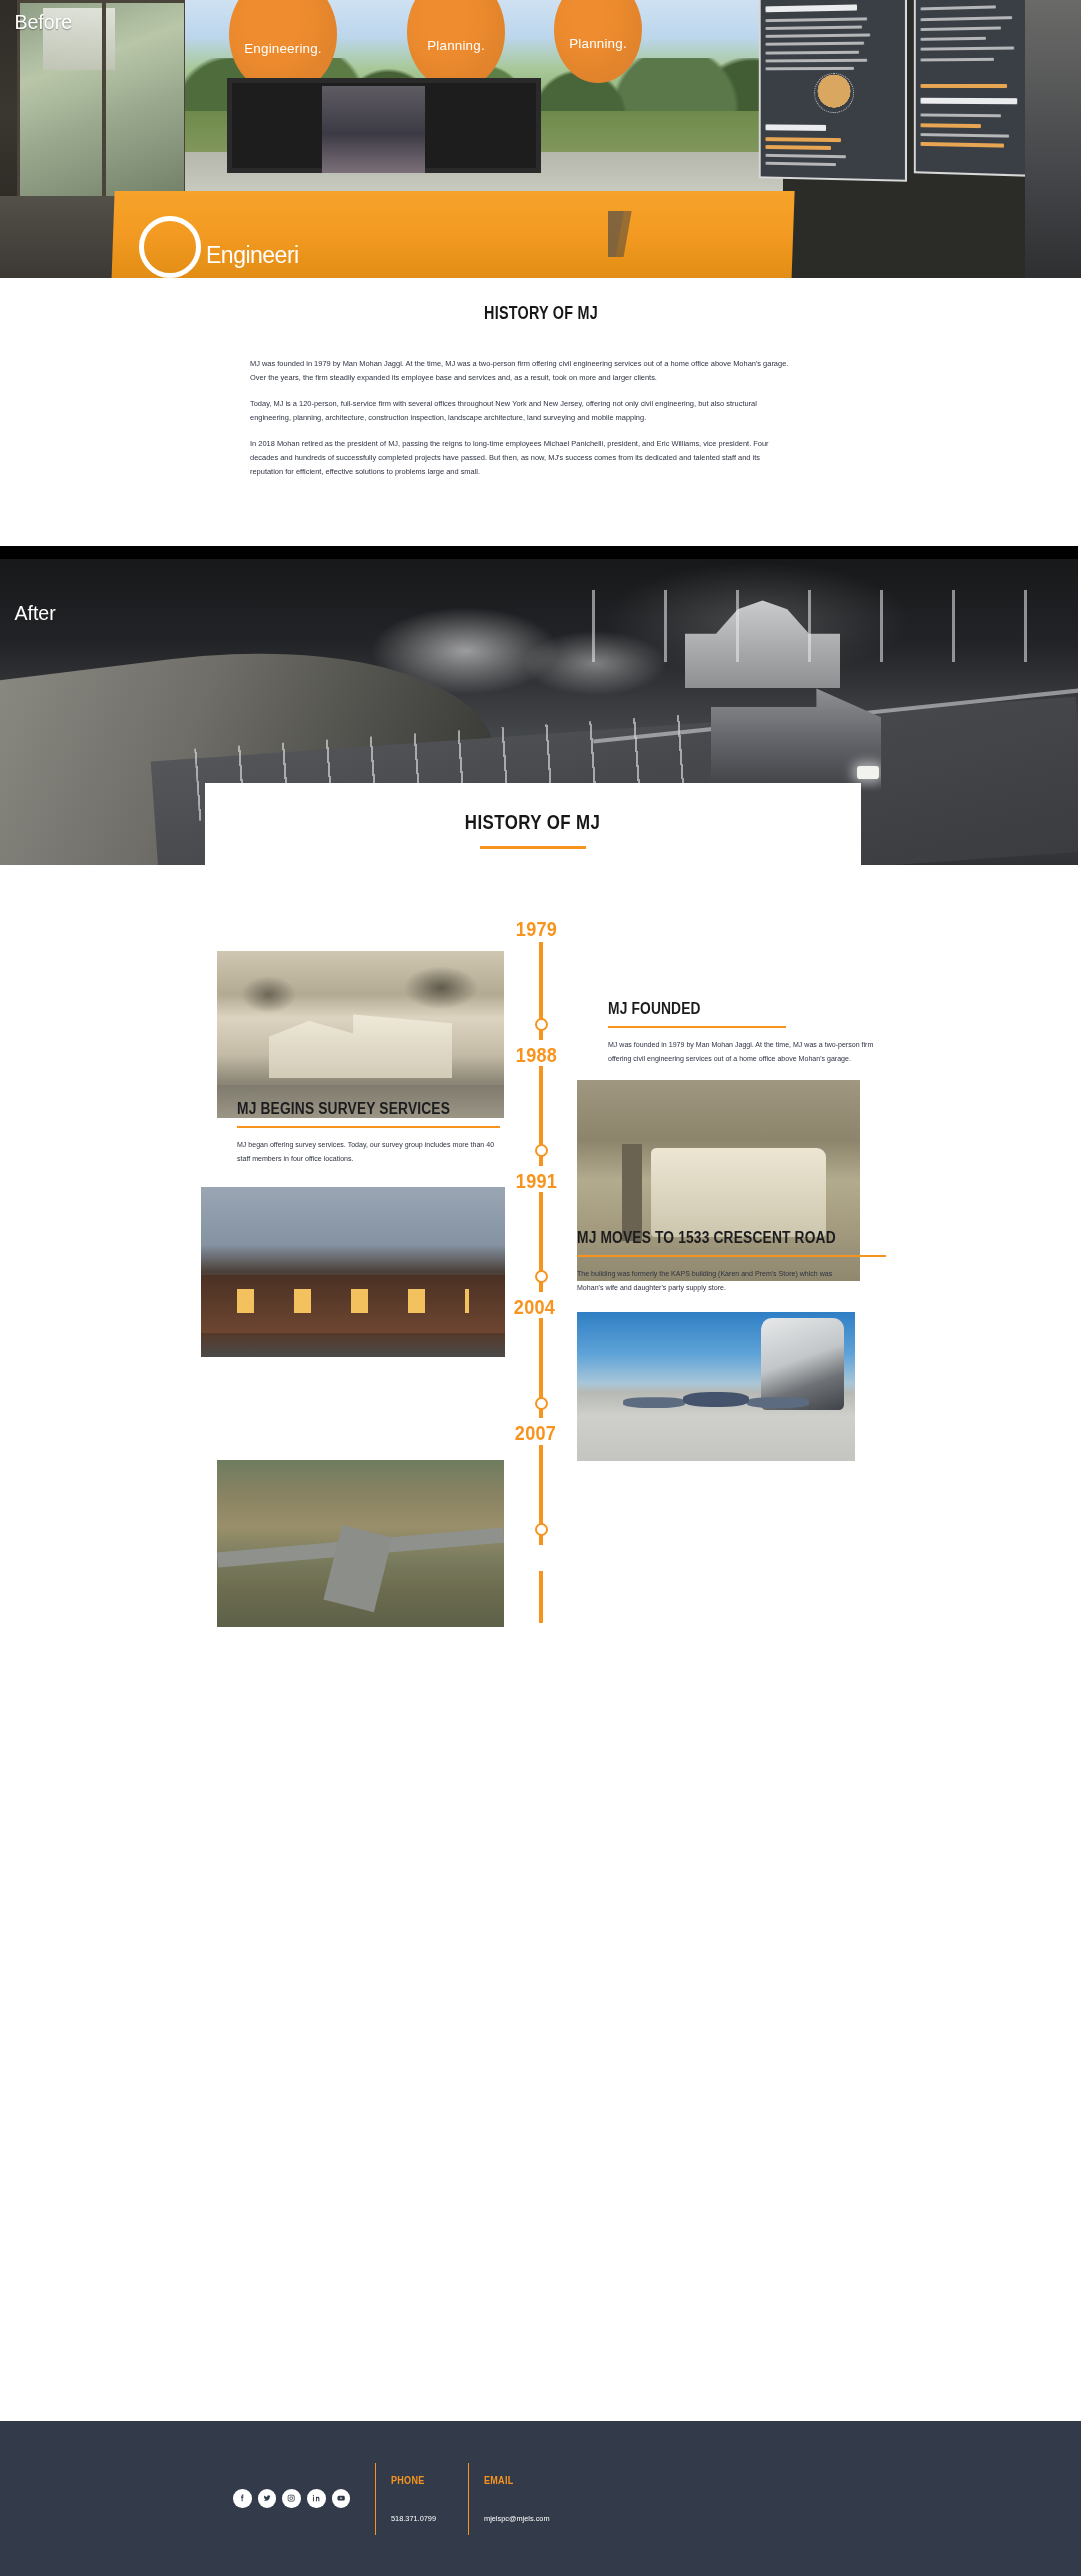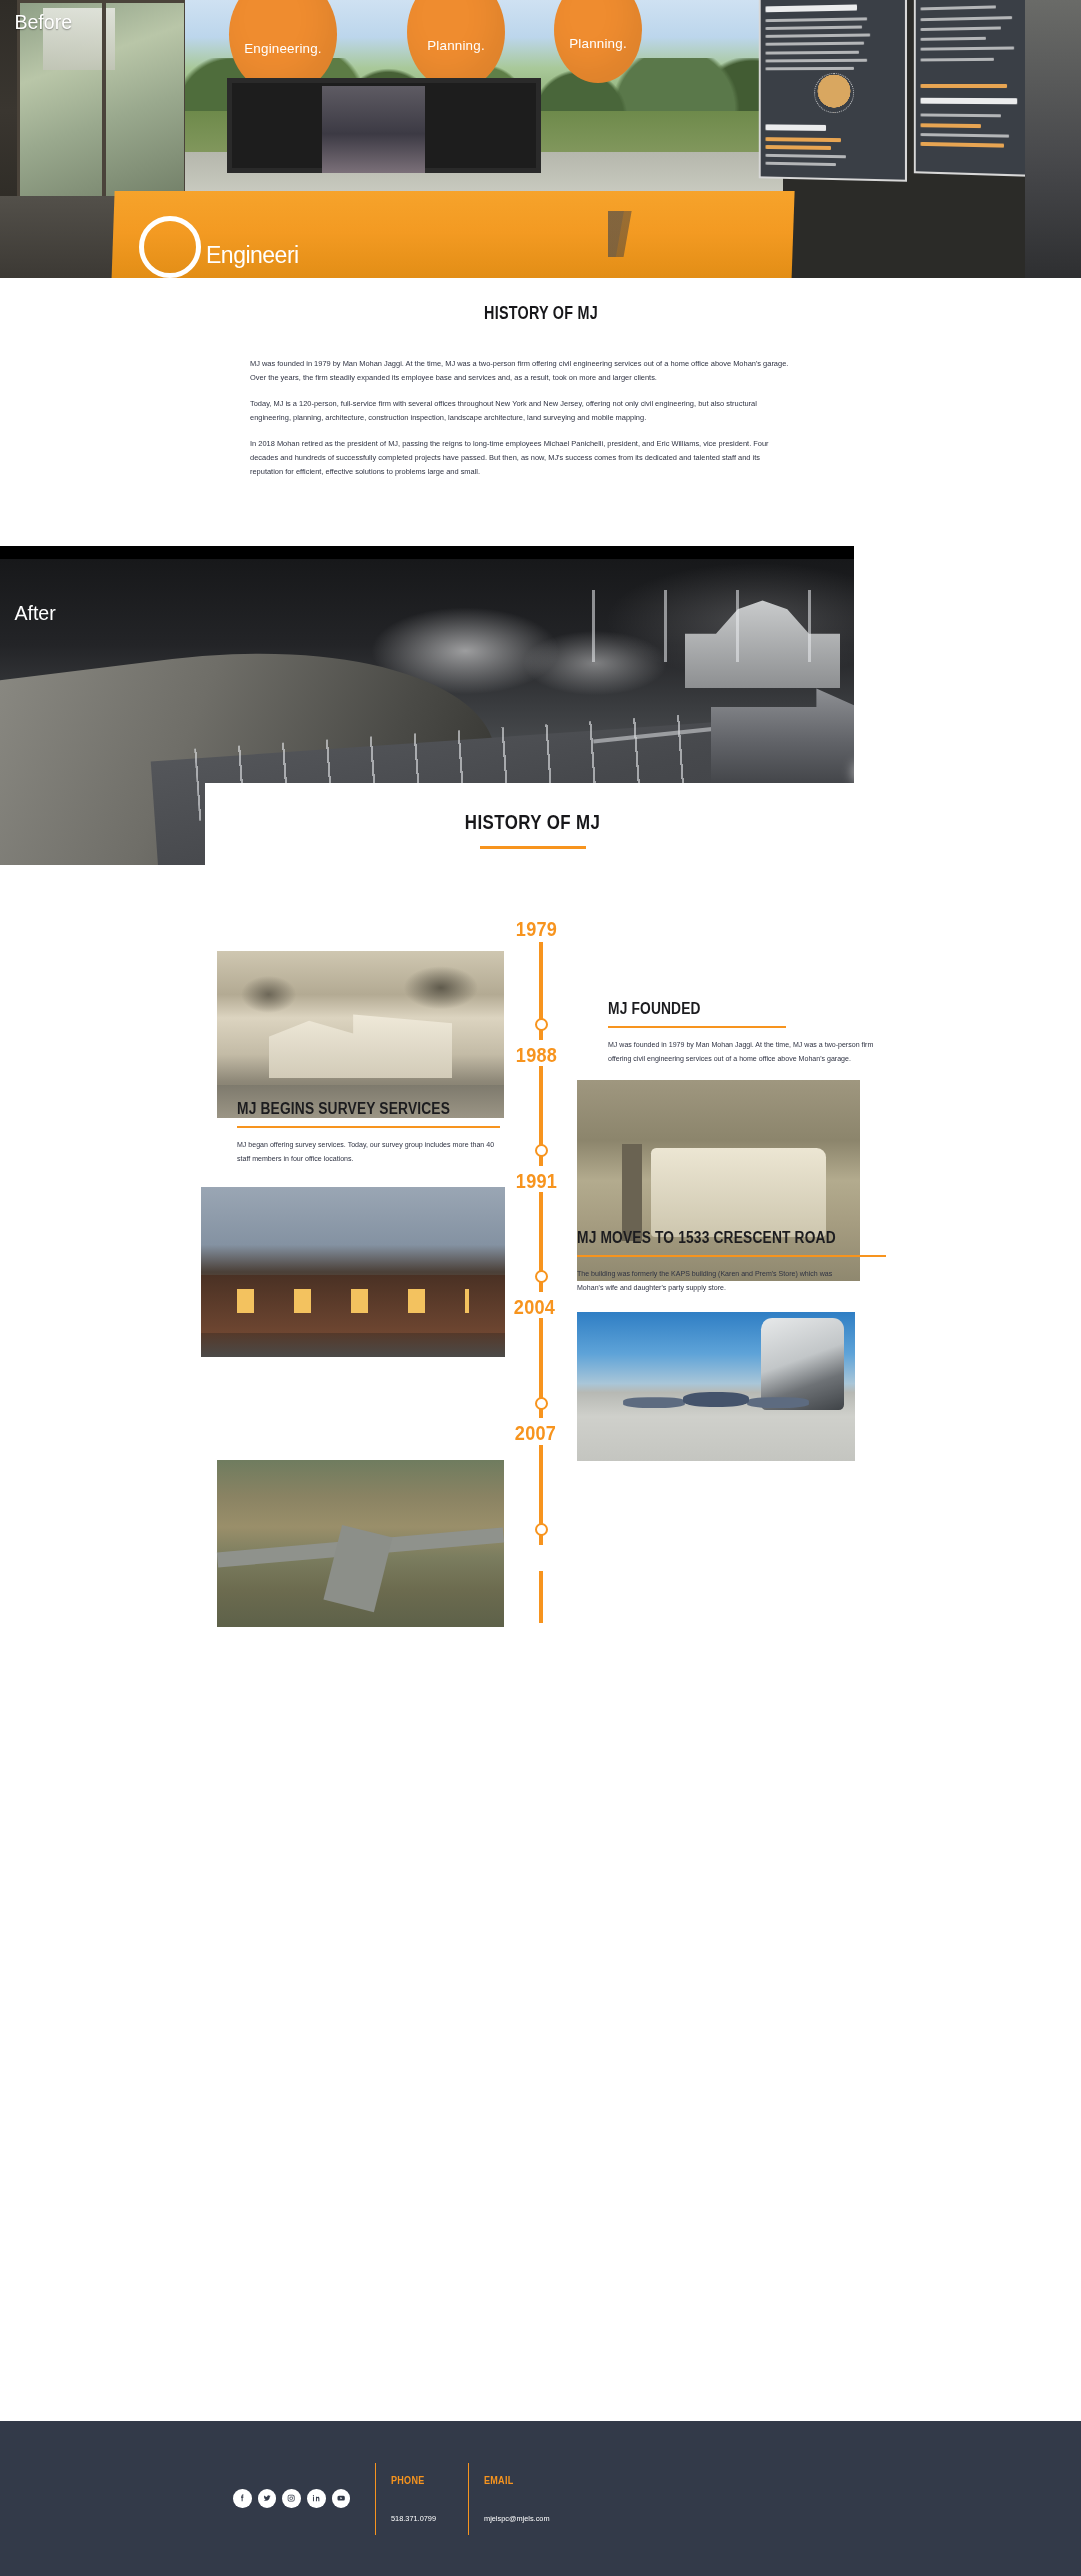--- a/index.html
+++ b/index.html
@@ -158,21 +158,21 @@
     transform: scaleX(.82); 
   }
   .before-copy {
     width:582px; margin:33px auto 0 auto;
     color:#2e3242; font-size:8px; line-height:1.78;
   }
   .before-copy p { margin-bottom:11.3px; transform:scaleX(.93); transform-origin:left; }
 
   
   .after-hero {
-    position:relative; width:854px; height:319px; overflow:hidden;
+    position:relative; width:1078px; height:319px; overflow:hidden;
     background:#737373;
   }
   .after-topbar { position:absolute; left:0; top:0; width:100%; height:13.4px; background:#000; }
   .after-photo {
     position:absolute; left:0; top:13.4px; width:1082px; height:306px;
     background:
       radial-gradient(ellipse 134px 62px at 43% 30%, rgba(255,255,255,.55), transparent 70%),
       radial-gradient(ellipse 103px 46px at 55% 34%, rgba(255,255,255,.4), transparent 70%),
       radial-gradient(ellipse 216px 82px at 70% 20%, rgba(255,255,255,.18), transparent 70%),
       linear-gradient(180deg,#17181a 0%, #232427 28%, #3a3c3f 48%, #4d5053 66%, #303235 100%);

